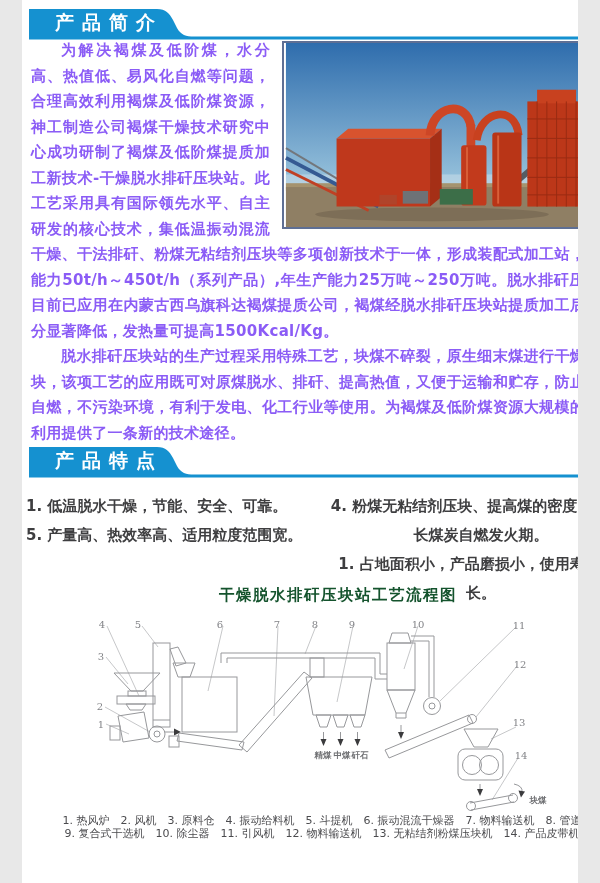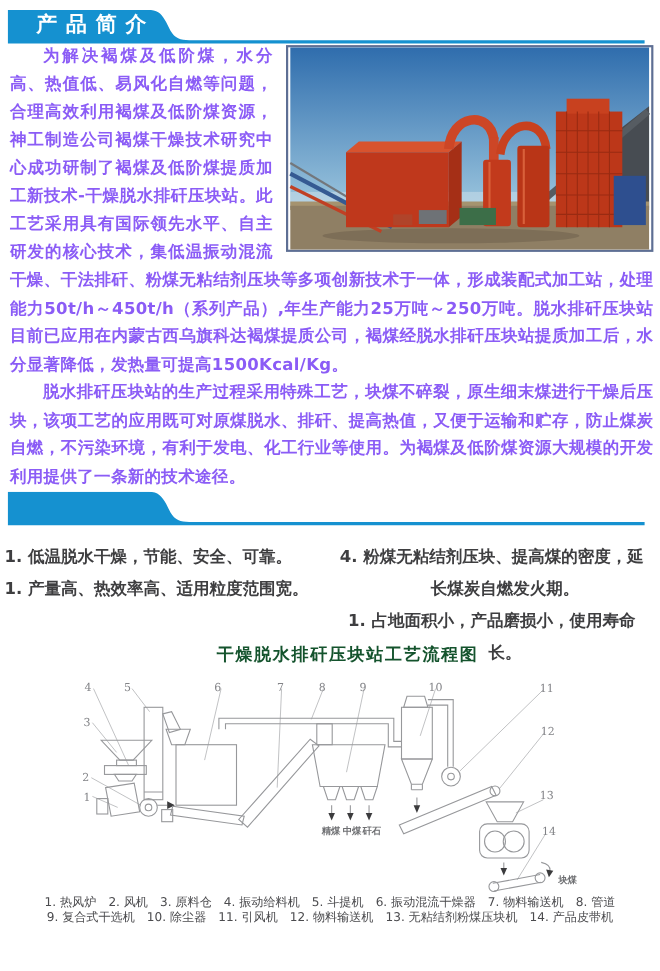--- a/index.html
+++ b/index.html
@@ -1,16 +1,16 @@
 <!DOCTYPE html>
 <html><head>
 <meta charset="utf-8">
 <style>
   html,body{margin:0;padding:0;background:#e8e8e8;}
-  .page{position:relative;width:600px;height:883px;background:#ffffff;margin:0 auto;overflow:hidden;
+  .page{position:relative;width:556px;height:883px;background:#ffffff;margin:0 auto;overflow:hidden;
         font-family:"DejaVu Sans","Liberation Sans",sans-serif;}
 
   
   .banner{position:absolute;left:7px;width:586px;height:33px;}
   .banner svg{position:absolute;left:0;top:0;}
   .banner .banner-text{position:absolute;left:26px;top:0;height:27px;line-height:27px;
         color:#ffffff;font-size:19px;font-weight:bold;letter-spacing:8px;}
   .banner1{top:9px;}
   .banner2{top:447px;}
 
@@ -121,26 +121,27 @@
       </svg>
     </div>
     <p>为解决褐煤及低阶煤，水分高、热值低、易风化自燃等问题，合理高效利用褐煤及低阶煤资源，神工制造公司褐煤干燥技术研究中心成功研制了褐煤及低阶煤提质加工新技术-干燥脱水排矸压块站。此工艺采用具有国际领先水平、自主研发的核心技术，集低温振动混流干燥、干法排矸、粉煤无粘结剂压块等多项创新技术于一体，形成装配式加工站，处理能力50t/h～450t/h（系列产品）,年生产能力25万吨～250万吨。脱水排矸压块站目前已应用在内蒙古西乌旗科达褐煤提质公司，褐煤经脱水排矸压块站提质加工后，水分显著降低，发热量可提高1500Kcal/Kg。</p>
     <p>脱水排矸压块站的生产过程采用特殊工艺，块煤不碎裂，原生细末煤进行干燥后压块，该项工艺的应用既可对原煤脱水、排矸、提高热值，又便于运输和贮存，防止煤炭自燃，不污染环境，有利于发电、化工行业等使用。为褐煤及低阶煤资源大规模的开发利用提供了一条新的技术途径。</p>
   </div>
 
   <div class="banner banner2">
     <svg width="586" height="33" viewBox="0 0 586 33">
       <path d="M0,0 H128 C137,0 140,4 144,11 L148,19 C152,26 157,27.5 165,27.5 H579 V30.5 H0 Z" fill="#1591d0"></path>
     </svg>
+    <span class="banner-text">产品特点</span>
   </div>
 
   <div class="features">
     <div class="feat-col1">
       <div class="feat">1. 低温脱水干燥，节能、安全、可靠。</div>
-      <div class="feat">1. 产量高、热效率高、适用粒度范围宽。</div>
+      <div class="feat">5. 产量高、热效率高、适用粒度范围宽。</div>
     </div>
     <div class="feat-col2">
       <div class="feat">4. 粉煤无粘结剂压块、提高煤的密度，延长煤炭自燃发火期。</div>
       <div class="feat">1. 占地面积小，产品磨损小，使用寿命长。</div>
     </div>
   </div>
 
   <div class="diagram-title">干燥脱水排矸压块站工艺流程图</div>
 
   <div class="diagram-wrap">

